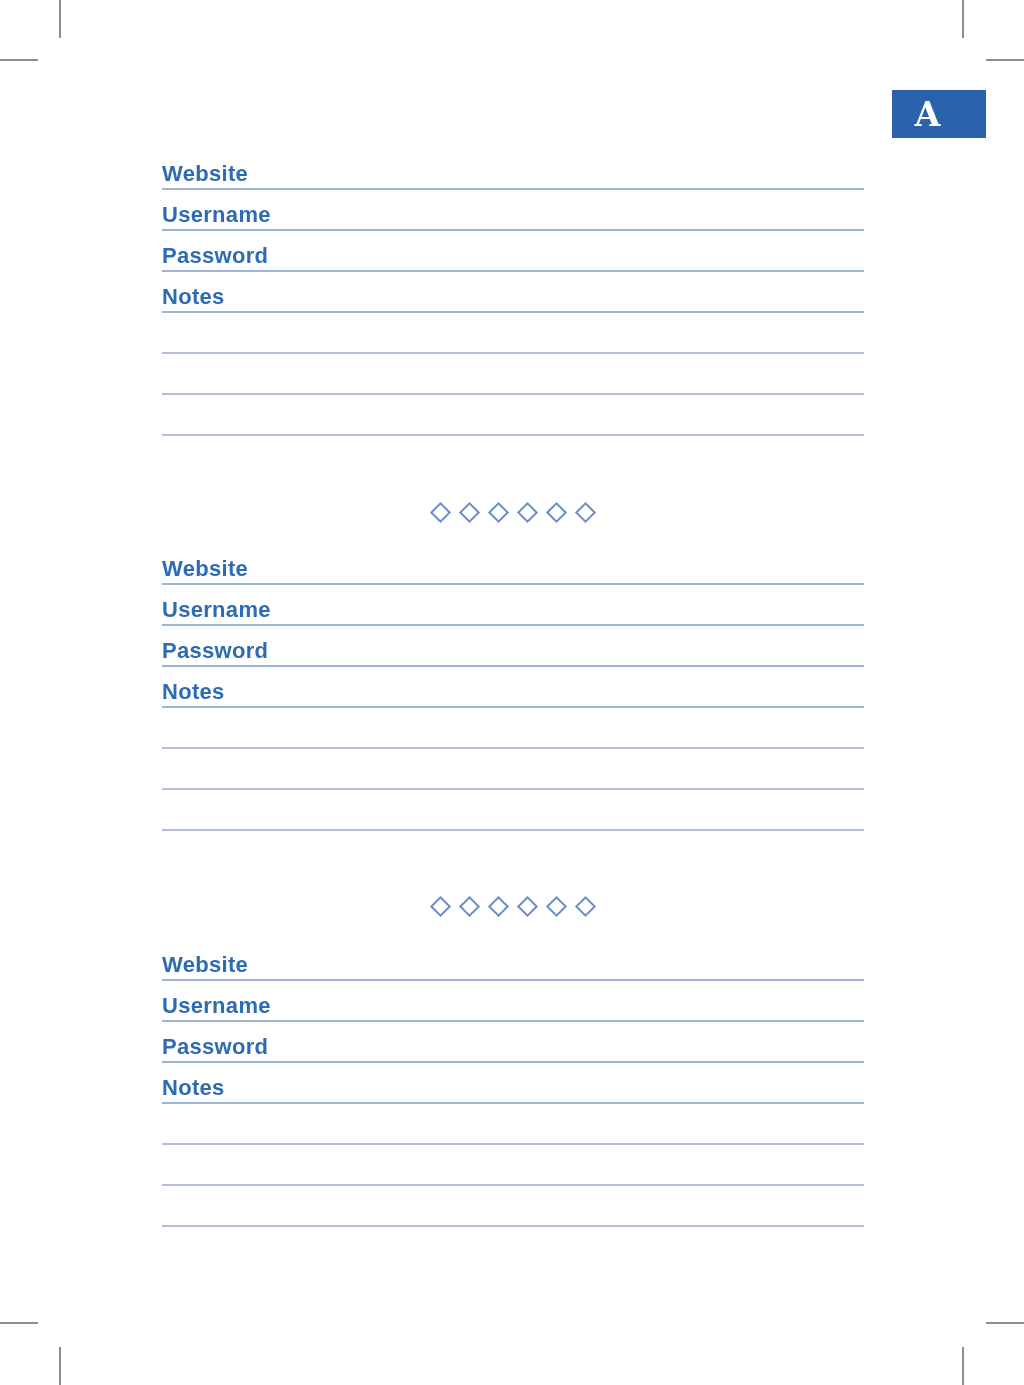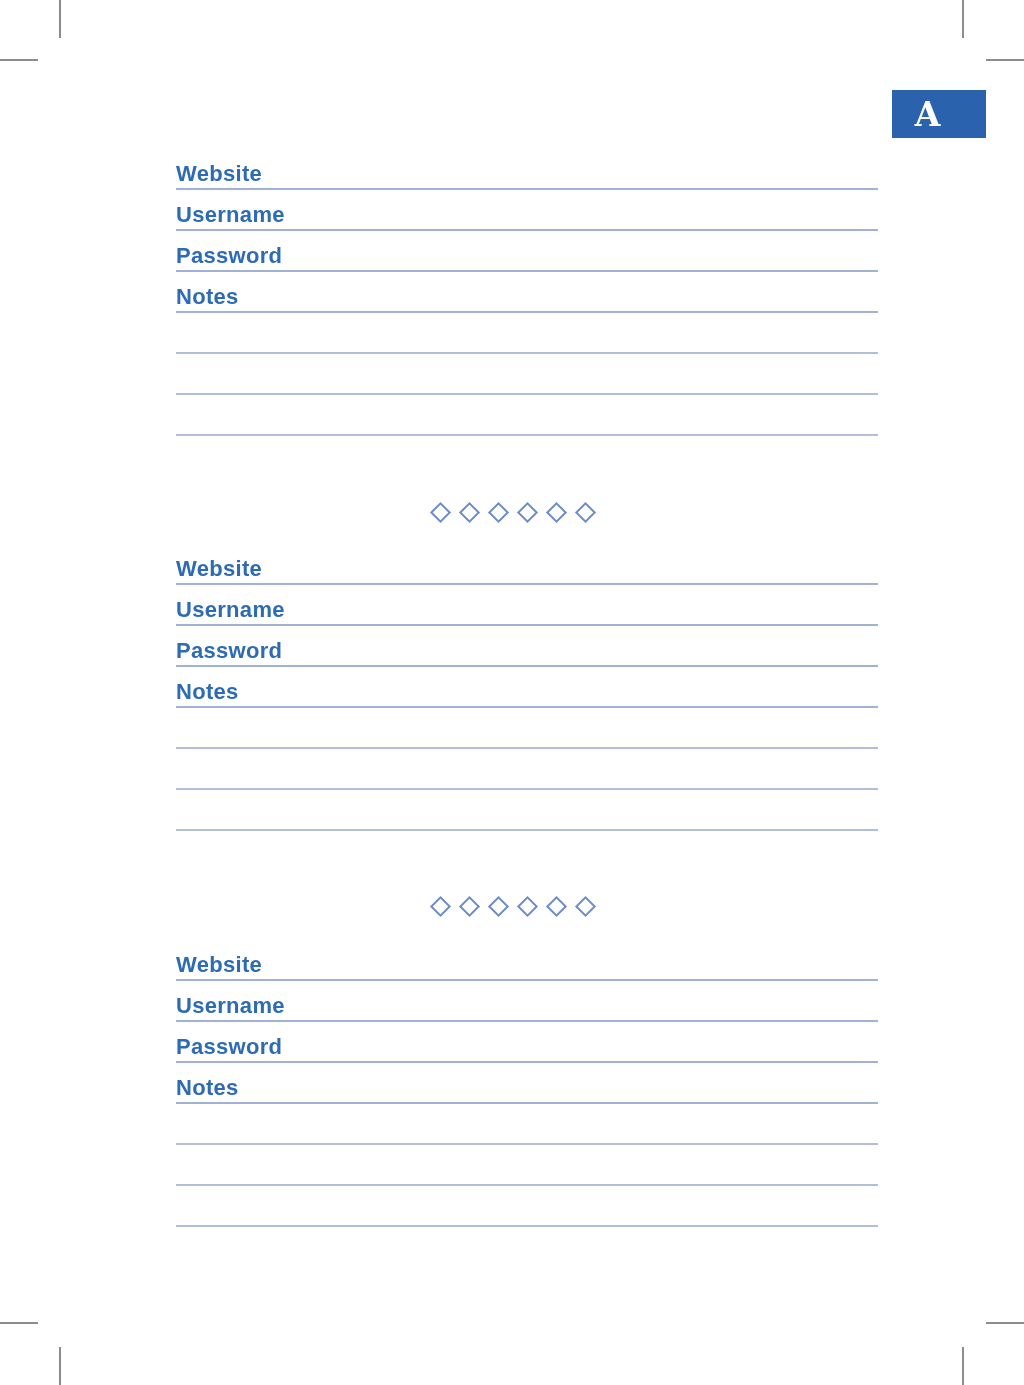--- a/index.html
+++ b/index.html
@@ -39,21 +39,21 @@
     color:var(--tab-letter);
     font-family:"DejaVu Serif", serif;
     font-weight:bold;
     font-size:33px;
     line-height:1;
   }
 
   
   .entry-block{
     position:absolute;
-    left:176px;width:702px;
+    left:162px;width:702px;
   }
   .row{
     position:relative;
     height:41px;
     box-sizing:border-box;
   }
   .field-row{border-bottom:2px solid var(--field-line);}
   .blank-row{border-bottom:2px solid var(--blank-line);}
   .field-label{
     position:absolute;

